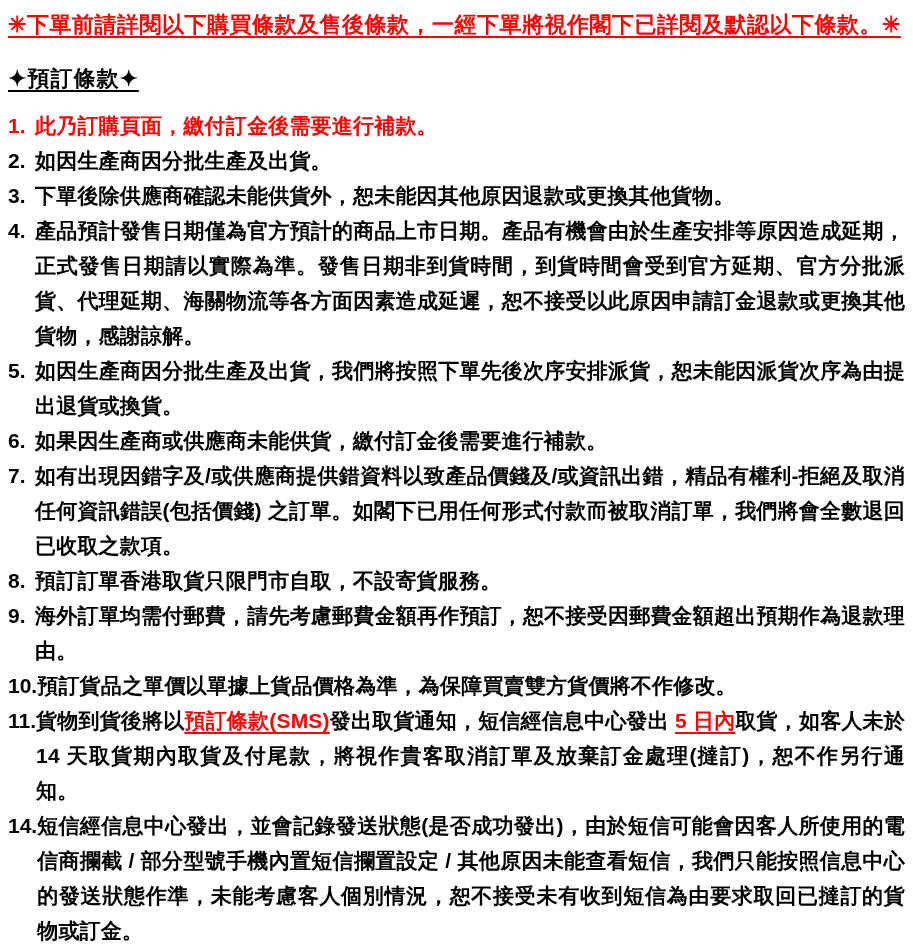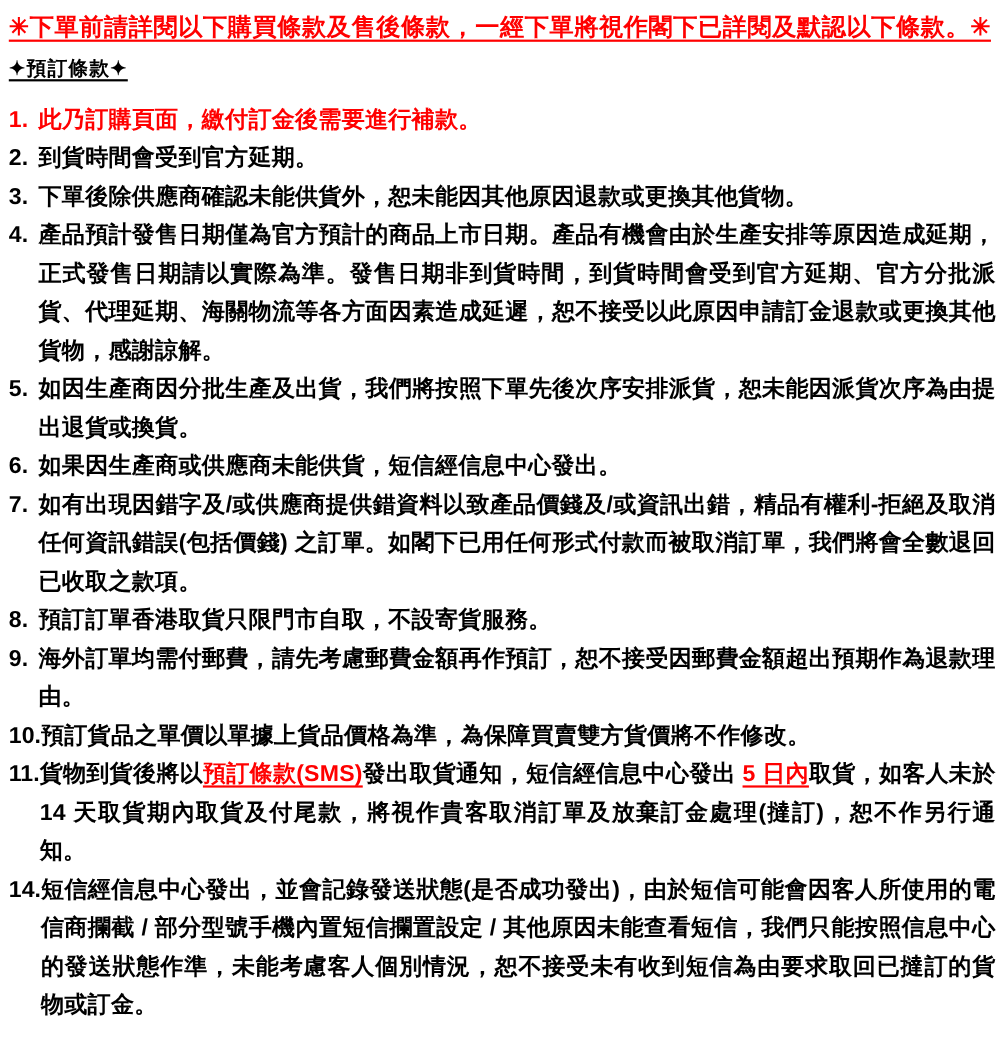--- a/index.html
+++ b/index.html
@@ -26,22 +26,22 @@
     line-height: 30px;
     color: #ff0000;
     letter-spacing: 0.5px;
   }
   .notice span {
     text-decoration: underline;
     text-underline-offset: 4px;
     text-decoration-thickness: 2px;
   }
   .heading-row {
-    margin-top: 7px;
-    font-size: 18px;
+    margin-top: 24px;
+    font-size: 22px;
     line-height: 30px;
   }
   .heading-row span {
     text-decoration: underline;
     text-underline-offset: 4px;
     text-decoration-thickness: 2px;
     letter-spacing: 1px;
   }
   ol.terms {
     list-style: none;
@@ -84,37 +84,37 @@
   <div class="heading-row">
     <span>✦預訂條款✦</span>
   </div>
   <ol class="terms" id="terms-list">
       <li class="term-red">
         <span class="num">1.</span>
         <span class="txt"><span class="seg-red">此乃訂購頁面，繳付訂金後需要進行補款。</span></span>
       </li>
       <li>
         <span class="num">2.</span>
-        <span class="txt"><span>到貨時間會受到官方延期。</span></span>
+        <span class="txt"><span>如因生產商因分批生產及出貨。</span></span>
       </li>
       <li>
         <span class="num">3.</span>
         <span class="txt"><span>下單後除供應商確認未能供貨外，恕未能因其他原因退款或更換其他貨物。</span></span>
       </li>
       <li>
         <span class="num">4.</span>
         <span class="txt"><span>產品預計發售日期僅為官方預計的商品上市日期。產品有機會由於生產安排等原因造成延期，正式發售日期請以實際為準。發售日期非到貨時間，到貨時間會受到官方延期、官方分批派貨、代理延期、海關物流等各方面因素造成延遲，恕不接受以此原因申請訂金退款或更換其他貨物，感謝諒解。</span></span>
       </li>
       <li>
         <span class="num">5.</span>
         <span class="txt"><span>如因生產商因分批生產及出貨，我們將按照下單先後次序安排派貨，恕未能因派貨次序為由提出退貨或換貨。</span></span>
       </li>
       <li>
         <span class="num">6.</span>
-        <span class="txt"><span>如果因生產商或供應商未能供貨，短信經信息中心發出。</span></span>
+        <span class="txt"><span>如果因生產商或供應商未能供貨，繳付訂金後需要進行補款。</span></span>
       </li>
       <li>
         <span class="num">7.</span>
         <span class="txt"><span>如有出現因錯字及/或供應商提供錯資料以致產品價錢及/或資訊出錯，精品有權利-拒絕及取消任何資訊錯誤(包括價錢) 之訂單。如閣下已用任何形式付款而被取消訂單，我們將會全數退回已收取之款項。</span></span>
       </li>
       <li>
         <span class="num">8.</span>
         <span class="txt"><span>預訂訂單香港取貨只限門市自取，不設寄貨服務。</span></span>
       </li>
       <li>

